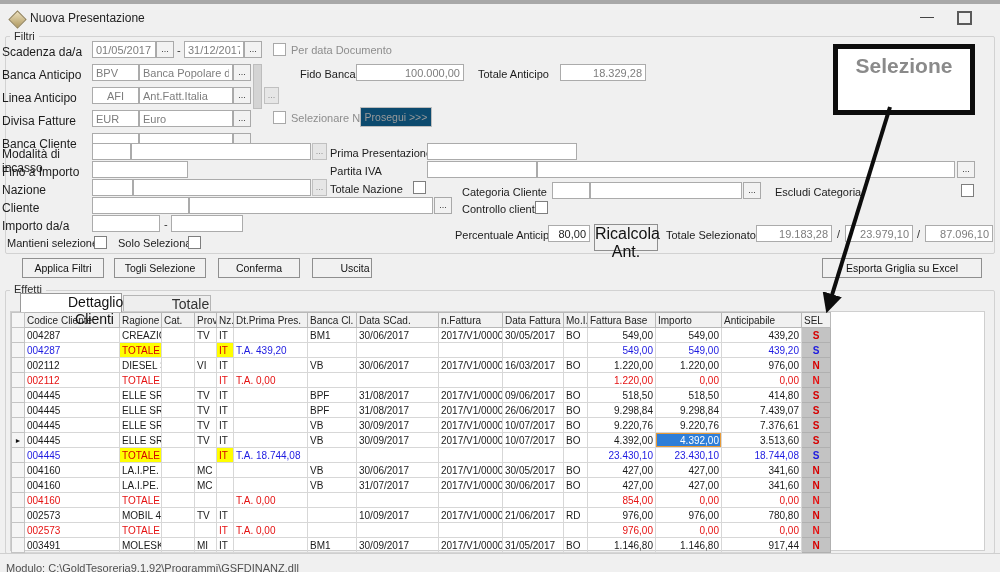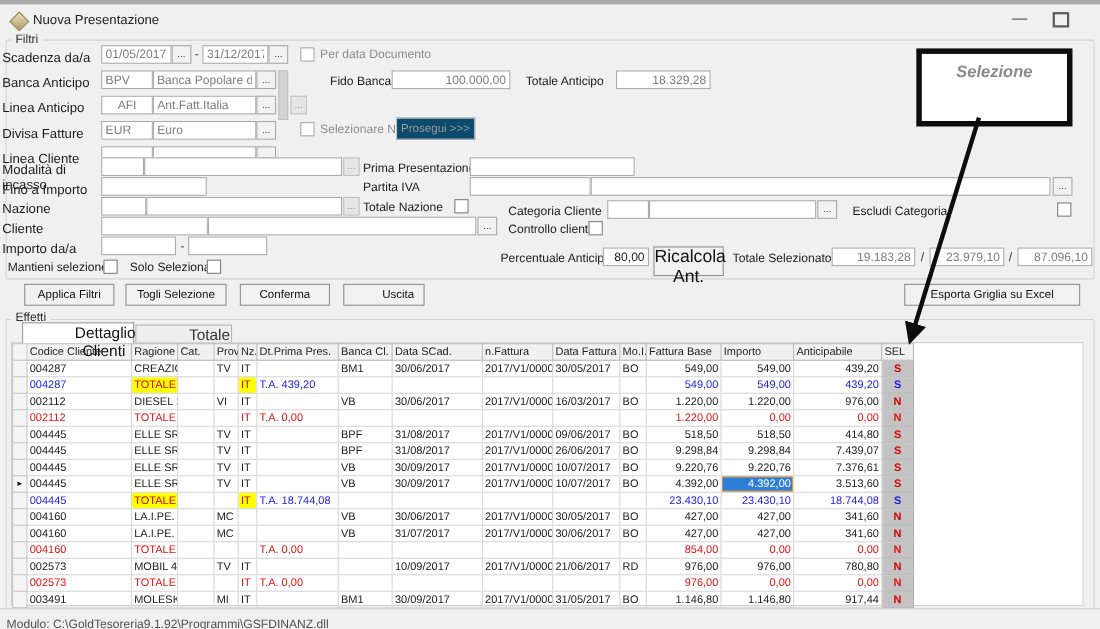--- a/index.html
+++ b/index.html
@@ -46,21 +46,21 @@
   #grid td.selcol{background:#c3c3c3;border-color:#b0b0b0;font-weight:bold;text-align:center;}
   tr.row-normal td{color:#1a1a1a;}
   tr.row-normal td.selcol{color:#d60000;}
   tr.row-total-sel td{color:#1d1ae0;}
   tr.row-total-sel td.hl{background:#ffff00;color:#d60000;}
   tr.row-total-sel td.selcol{color:#1d1ae0;}
   tr.row-total-unsel td{color:#e51212;}
   td.cellsel{background:#2e7ed8 !important;color:#ffffff !important;
              box-shadow:inset 0 0 0 1px #e89b38;}
   .callout{border:5px solid #0d0d0d;background:#fff;text-align:center;
-           font-size:15px;font-weight:bold;font-style:italic;color:#8a8a8a;line-height:23px;}
+           font-size:21px;font-weight:bold;color:#8a8a8a;line-height:23px;}
   .statusbar{font-size:11px;color:#4f4f4f;}
   svg.arrow{position:absolute;left:0;top:0;pointer-events:none;z-index:4;}
 </style>
 </head>
 <body>
 
 <div id="win">
 
   <div class="abs topstrip"></div>
 
@@ -99,21 +99,21 @@
   <button class="abs dots gray" style="left:264px;top:87px;">...</button>
 
   <span class="abs lblr" style="left:2px;top:114px;width:86px;">Divisa Fatture</span>
   <input class="abs inp gray" style="left: 92px; top: 110px; width: 47px;" value="EUR">
   <input class="abs inp gray" style="left: 139px; top: 110px; width: 94px;" value="Euro">
   <button class="abs dots" style="left:233px;top:110px;">...</button>
   <span class="abs cb dis" style="left:273px;top:111px;"></span>
   <span class="abs lbl dislbl" style="left:291px;top:112px;">Selezionare NC</span>
   <button class="abs btn dis" style="left:360px;top:107px;width:72px;height:20px;">Prosegui &gt;&gt;&gt;</button>
 
-  <span class="abs lblr" style="left:2px;top:137px;width:86px;">Linea Cliente</span>
+  <span class="abs lblr" style="left:2px;top:137px;width:86px;">Banca Cliente</span>
   <input class="abs inp" style="left: 92px; top: 133px; width: 47px;">
   <input class="abs inp" style="left: 139px; top: 133px; width: 94px;">
   <button class="abs dots" style="left:233px;top:133px;">...</button>
 
   <span class="abs lblr" style="left:2px;top:147px;width:86px;">Modalità di incasso</span>
   <input class="abs inp" style="left: 92px; top: 143px; width: 39px;">
   <input class="abs inp" style="left: 131px; top: 143px; width: 180px;">
   <button class="abs dots gray" style="left:312px;top:143px;">...</button>
   <span class="abs lbl" style="left:330px;top:147px;">Prima Presentazione</span>
   <input class="abs inp" style="left: 427px; top: 143px; width: 150px;">
@@ -160,21 +160,21 @@
   <span class="abs lbl" style="left:666px;top:229px;">Totale Selezionato</span>
   <input class="abs inp gray num" style="left: 756px; top: 225px; width: 76px;" value="19.183,28">
   <span class="abs sep" style="left:837px;top:228px;">/</span>
   <input class="abs inp gray num" style="left: 845px; top: 225px; width: 68px;" value="23.979,10">
   <span class="abs sep" style="left:917px;top:228px;">/</span>
   <input class="abs inp gray num" style="left: 925px; top: 225px; width: 68px;" value="87.096,10">
 
   <button class="abs btn" style="left:22px;top:258px;width:82px;height:20px;">Applica Filtri</button>
   <button class="abs btn" style="left:114px;top:258px;width:92px;height:20px;">Togli Selezione</button>
   <button class="abs btn" style="left:218px;top:258px;width:82px;height:20px;">Conferma</button>
-  <button class="abs btn" style="left:312px;top:258px;width:74px;height:20px;padding-left:26px;">Uscita</button>
+  <button class="abs btn" style="left:312px;top:258px;width:60px;height:20px;padding-left:26px;">Uscita</button>
   <button class="abs btn" style="left:822px;top:258px;width:160px;height:20px;">Esporta Griglia su Excel</button>
 
   <div class="abs group" style="left:5px;top:290px;width:988px;height:262px;"></div>
   <div class="abs grouplbl" style="left:10px;top:283px;">Effetti</div>
 
   <div class="abs tab active" style="left:20px;top:293px;width:102px;height:19px;">Dettaglio Clienti</div>
   <div class="abs tab inactive" style="left:123px;top:295px;width:88px;height:17px;">Totale Clienti</div>
 
   <div class="abs gridarea" style="left:10px;top:311px;width:975px;height:240px;">
     <table id="grid" style="width:819px;">

